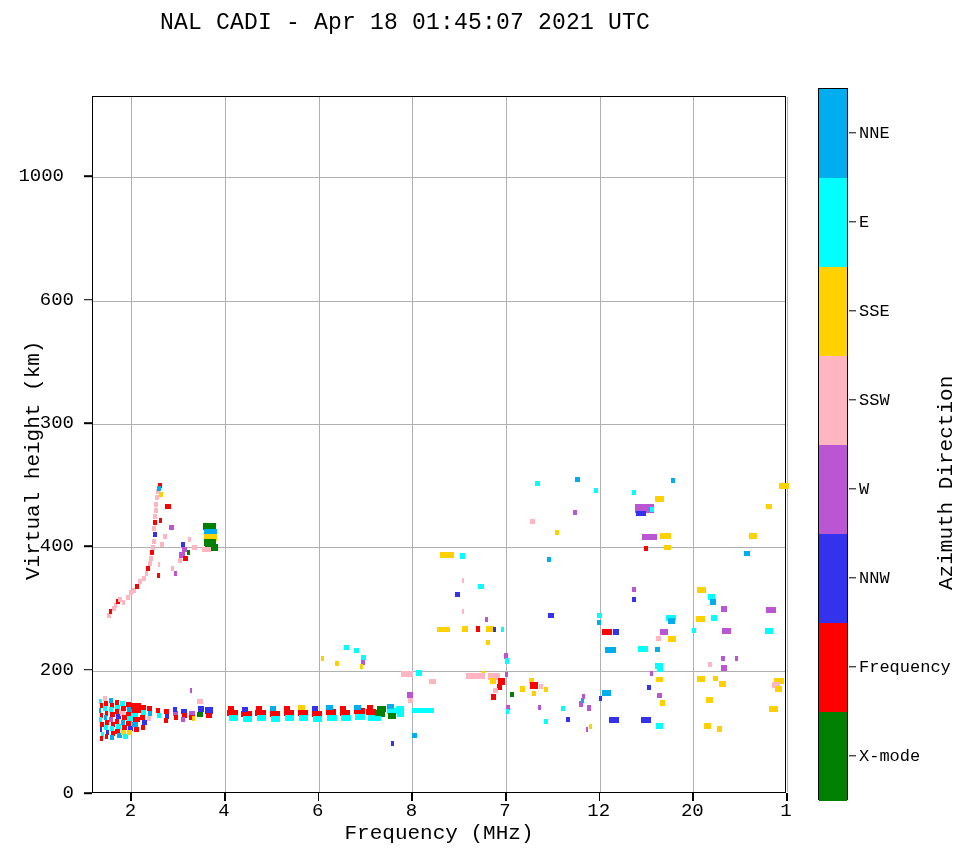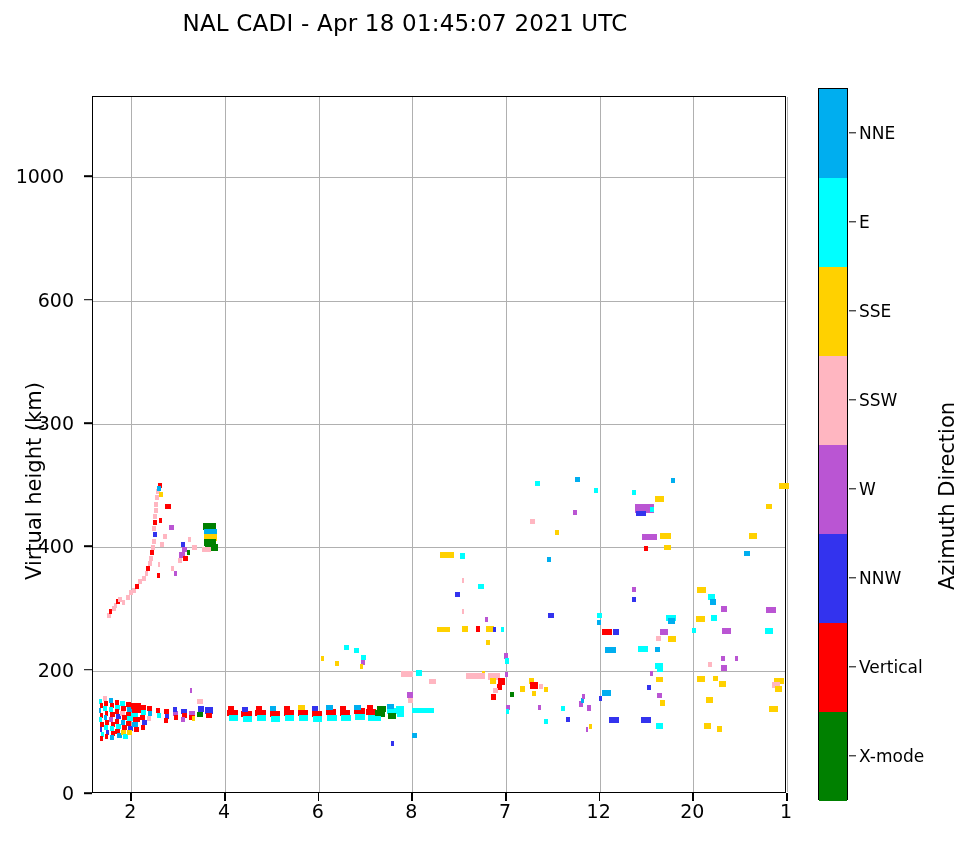--- a/index.html
+++ b/index.html
@@ -1,18 +1,18 @@
 <!DOCTYPE html>
 <html><head>
 <meta charset="utf-8">
 <style>
   html,body{margin:0;padding:0;background:#ffffff;}
   body{width:958px;height:857px;overflow:hidden;
        font-family:"DejaVu Sans","Liberation Sans",sans-serif;color:#000;}
-  #root{position:relative;width:958px;height:774px;}
+  #root{position:relative;width:958px;height:774px;font-family:Liberation Mono, monospace;}
 
   #chart-title{position:absolute;left:0;top:10px;width:810px;text-align:center;
       font-size:23px;letter-spacing:.2px;}
 
   
   #plot-frame{position:absolute;left:92px;top:96px;width:694px;height:697px;
       border:1.6px solid #000;box-sizing:border-box;background:#fff;}
   #plot-canvas{position:absolute;left:0;top:0;width:100%;height:100%;}
 
   .gridline{position:absolute;background:#b0b0b0;}
@@ -408,20 +408,21 @@
       <div class="xtick-label" style="left: 505.028px;">7</div>
       <div class="xtick" style="left: 598.686px;"></div>
       <div class="xtick-label" style="left: 598.686px;">12</div>
       <div class="xtick" style="left: 692.343px;"></div>
       <div class="xtick-label" style="left: 692.343px;">20</div>
       <div class="xtick" style="left: 786px;"></div>
       <div class="xtick-label" style="left: 786px;">1</div>
     </div>
 
   <div id="ylabel">Virtual height (km)</div>
+  <div id="xlabel">Frequency (MHz)</div>
 
   <div id="colorbar">
       <div class="cb-seg" style="top: 0px; height: 89px; background: rgb(0, 174, 239);"></div>
       <div class="cb-seg" style="top: 89px; height: 89px; background: rgb(0, 255, 255);"></div>
       <div class="cb-seg" style="top: 178px; height: 89px; background: rgb(255, 209, 0);"></div>
       <div class="cb-seg" style="top: 267px; height: 89px; background: rgb(255, 182, 193);"></div>
       <div class="cb-seg" style="top: 356px; height: 89px; background: rgb(186, 85, 211);"></div>
       <div class="cb-seg" style="top: 445px; height: 89px; background: rgb(51, 51, 238);"></div>
       <div class="cb-seg" style="top: 534px; height: 89px; background: rgb(255, 0, 0);"></div>
       <div class="cb-seg" style="top: 623px; height: 89px; background: rgb(0, 128, 0);"></div>
@@ -434,18 +435,18 @@
       <div class="cb-label" style="top: 221.5px;">E</div>
       <div class="cb-tick" style="top: 310.5px;"></div>
       <div class="cb-label" style="top: 310.5px;">SSE</div>
       <div class="cb-tick" style="top: 399.5px;"></div>
       <div class="cb-label" style="top: 399.5px;">SSW</div>
       <div class="cb-tick" style="top: 488.5px;"></div>
       <div class="cb-label" style="top: 488.5px;">W</div>
       <div class="cb-tick" style="top: 577.5px;"></div>
       <div class="cb-label" style="top: 577.5px;">NNW</div>
       <div class="cb-tick" style="top: 666.5px;"></div>
-      <div class="cb-label" style="top: 666.5px;">Vertical</div>
+      <div class="cb-label" style="top: 666.5px;">Frequency</div>
       <div class="cb-tick" style="top: 755.5px;"></div>
       <div class="cb-label" style="top: 755.5px;">X-mode</div>
     </div>
 
 </div>
 
 </body></html>

